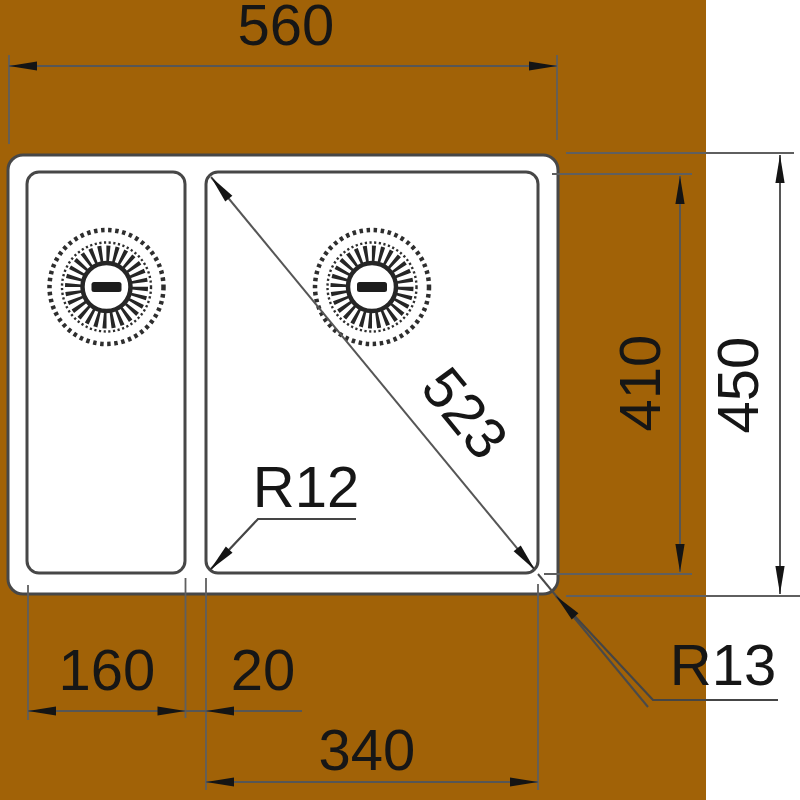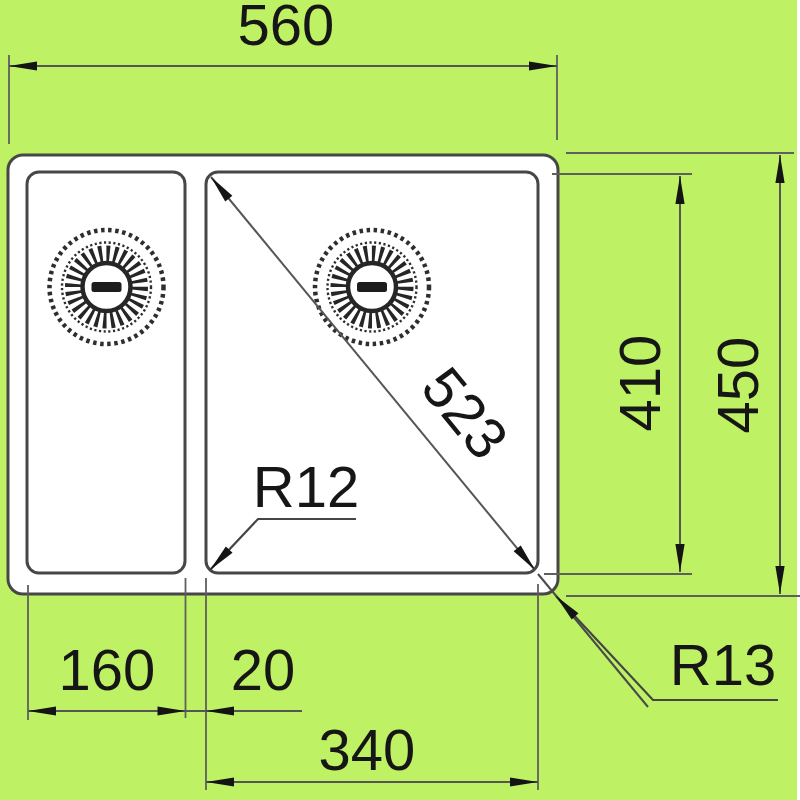--- a/index.html
+++ b/index.html
@@ -5,23 +5,23 @@
   html, body {
     margin: 0;
     padding: 0;
     background: #ffffff;
     width: 800px;
     height: 800px;
     overflow: hidden;
   }
   .stage {
     position: relative;
-    width: 797px;
+    width: 706px;
     height: 800px;
-    background: #bef264;
+    background: #a16207;
   }
   svg text {
     font-family: "Liberation Sans", sans-serif;
     font-size: 58px;
     fill: #161616;
     text-anchor: middle;
   }
   .outline {
     fill: #ffffff;
     stroke: #474747;

